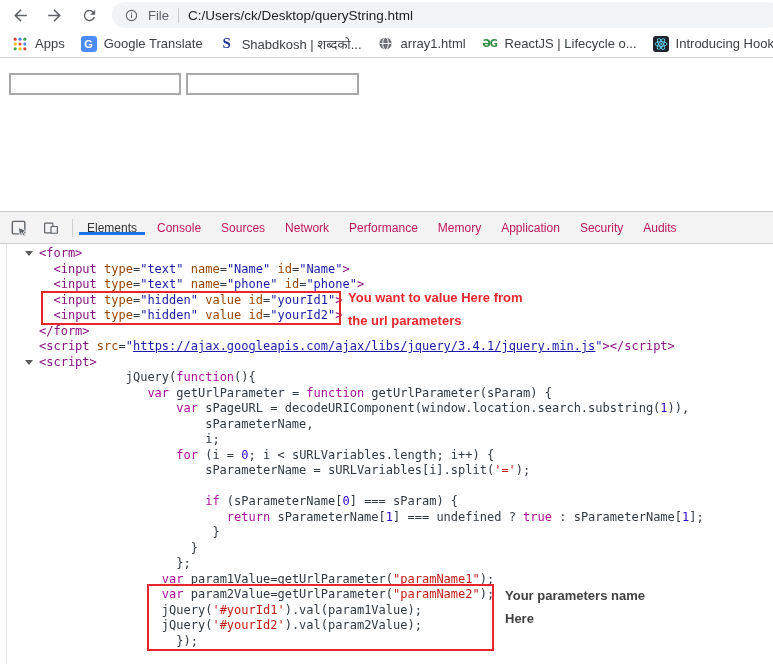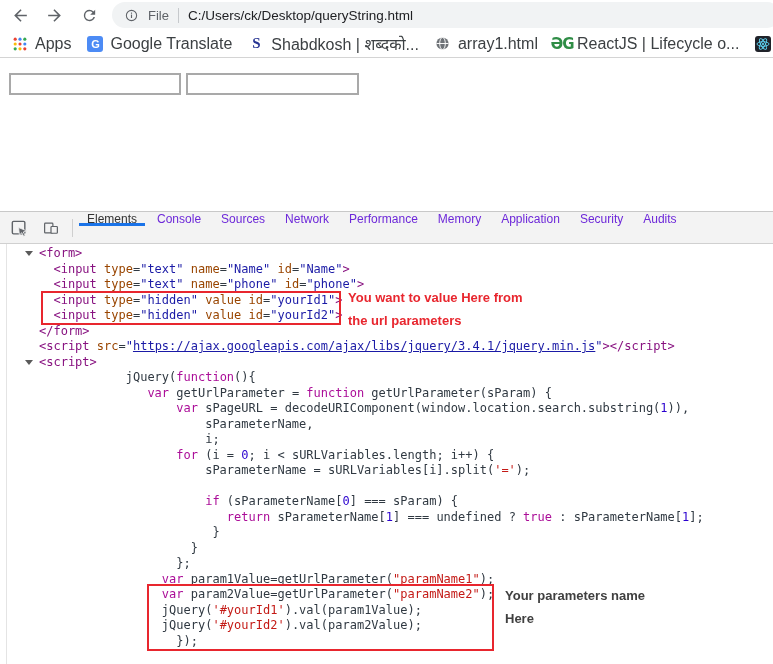--- a/index.html
+++ b/index.html
@@ -15,41 +15,41 @@
              border-radius:13px; display:flex; align-items:center; padding:0 12px; gap:9px; }
   .scheme { font-size:13px; color:#5f6368; }
   .omni-div { width:1px; height:15px; background:#c6c9cc; }
   .path { font-size:13.5px; color:#202124; white-space:nowrap; }
 
   
   .bookmarks { position:absolute; left:0; top:30px; width:773px; height:28px; background:#fff;
                display:flex; align-items:center; padding-left:12px; gap:16px;
                border-bottom:1px solid #d4d4d4; overflow:hidden; }
   .bm { display:flex; align-items:center; gap:7px; white-space:nowrap; }
-  .bm-label { font-size:16px; color:#3c4043; }
+  .bm-label { font-size:13px; color:#3c4043; }
   .bm-ic { display:flex; align-items:center; justify-content:center; width:16px; height:16px; }
   .ic-s { font-family:"Liberation Serif", serif; font-weight:bold; color:#283593; font-size:15px; }
-  .ic-gfg { font-family:"DejaVu Sans", sans-serif; font-weight:bold; color:#2f8d46; font-size:15px; letter-spacing:-1px; }
+  .ic-gfg { font-family:"DejaVu Sans", sans-serif; font-weight:bold; color:#2f8d46; font-size:10px; letter-spacing:-1px; }
   .ic-gt { width:16px; height:16px; border-radius:3px; background:#4c8bf5; color:#fff; font-size:11px;
            font-weight:bold; display:flex; align-items:center; justify-content:center; }
 
   
   .pagearea { position:absolute; left:0; top:58px; width:773px; height:153px; background:#fff; }
   .ti { position:absolute; top:15px; height:22px; border:2px solid #a9a9a9; background:#fff; font-size:13px; padding:0 4px; }
   #in1 { left:9px;  width:172px; }
   #in2 { left:186px; width:173px; }
 
   
   .dtbar { position:absolute; left:0; top:211px; width:773px; height:33px; background:#f3f3f3;
            border-top:1px solid #c8c8c8; border-bottom:1px solid #d0d0d0;
            display:flex; align-items:center; }
   .dticon { width:26px; height:26px; display:flex; align-items:center; justify-content:center; margin-left:6px; }
   .dtdiv { width:1px; height:18px; background:#cfcfcf; margin:0 4px 0 8px; }
-  .tabs { display:flex; height:100%; align-items:flex-start; }
-  .tab { padding:0 10px; font-size:12px; color:#6d28d9; display:flex; align-items:center; position:relative; cursor:default; }
+  .tabs { display:flex; height:100%; align-items:center; }
+  .tab { padding:0 10px; font-size:12px; color:#be185d; display:flex; align-items:center; position:relative; cursor:default; }
   .tab.active { color:#333; }
   .tab.active::after { content:''; position:absolute; left:2px; right:2px; bottom:0; height:3px; background:#1a73e8; }
 
   
   .codearea { position:absolute; left:0; top:244px; width:773px; height:420px; background:#fff; overflow:hidden; }
   .gline { position:absolute; left:6px; top:0; width:1px; height:420px; background:#e4e4e4; }
   .codelines { position:absolute; left:7px; top:2px; width:773px;
                font-family:"DejaVu Sans Mono", monospace; font-size:12px; color:#303942; }
   .cl { position:relative; height:15.5px; line-height:15.5px; padding-left:32px; white-space:pre; }
   .tri { position:absolute; left:18px; top:5px; width:0; height:0;

